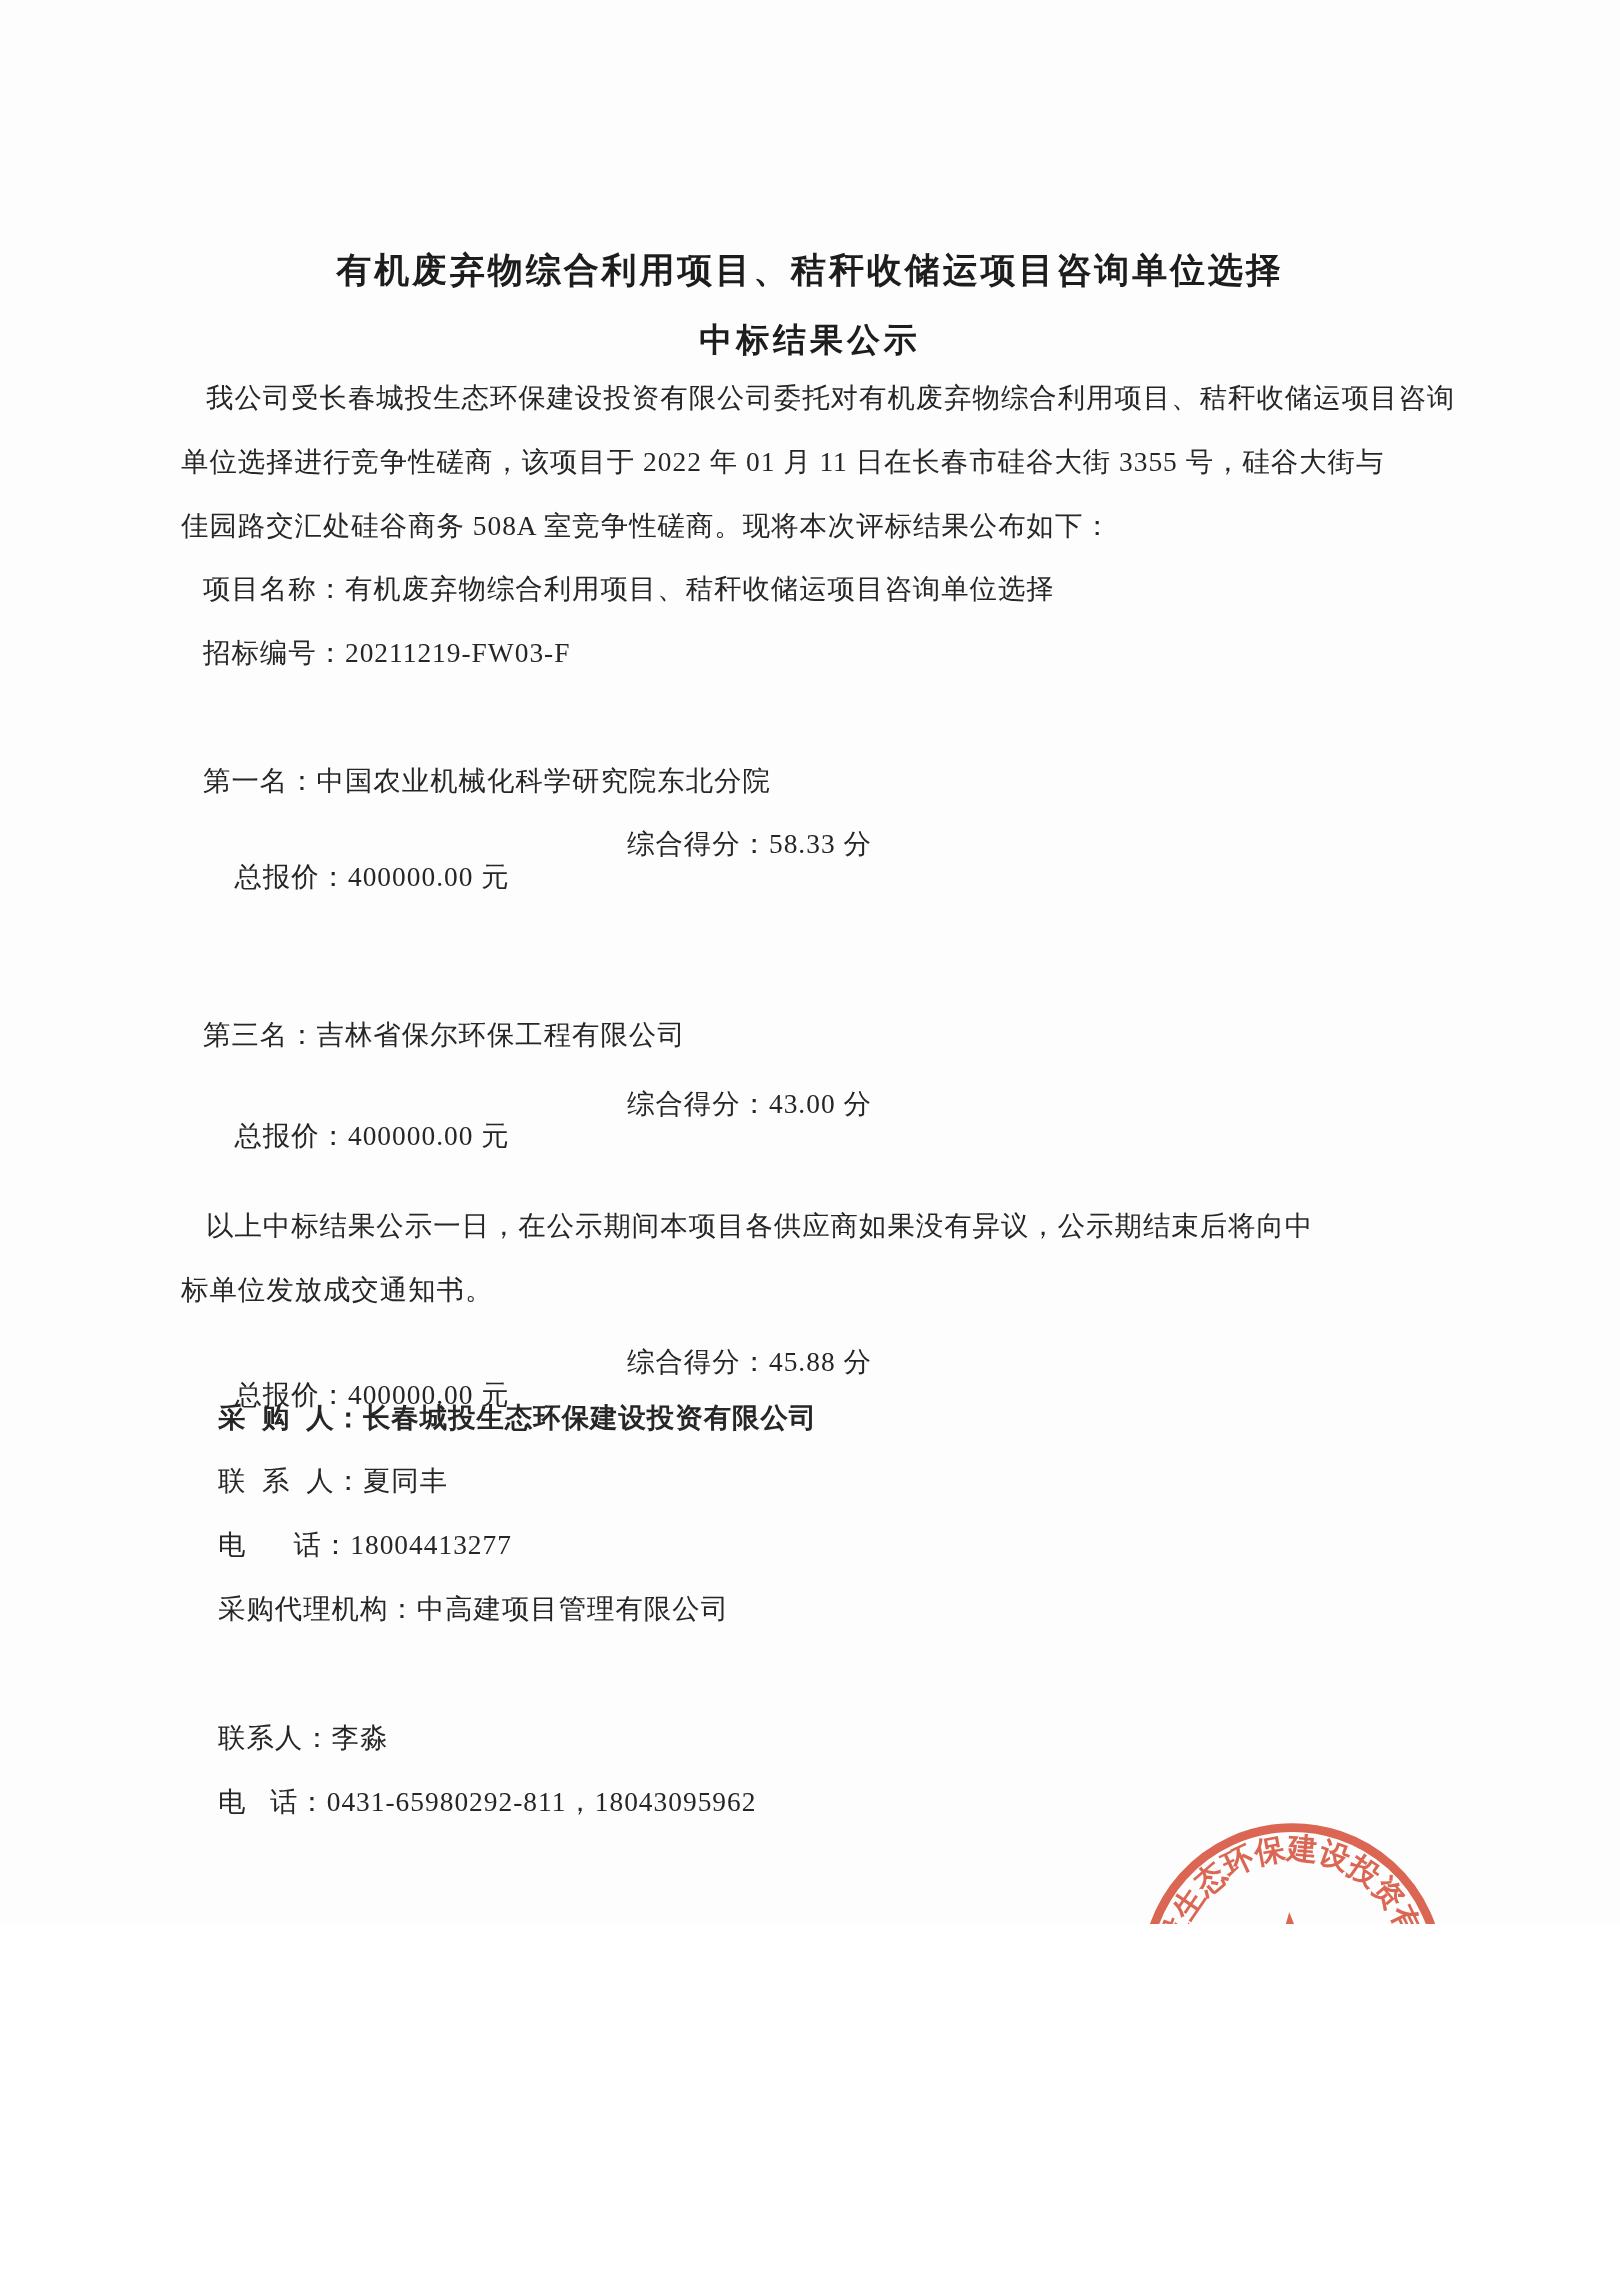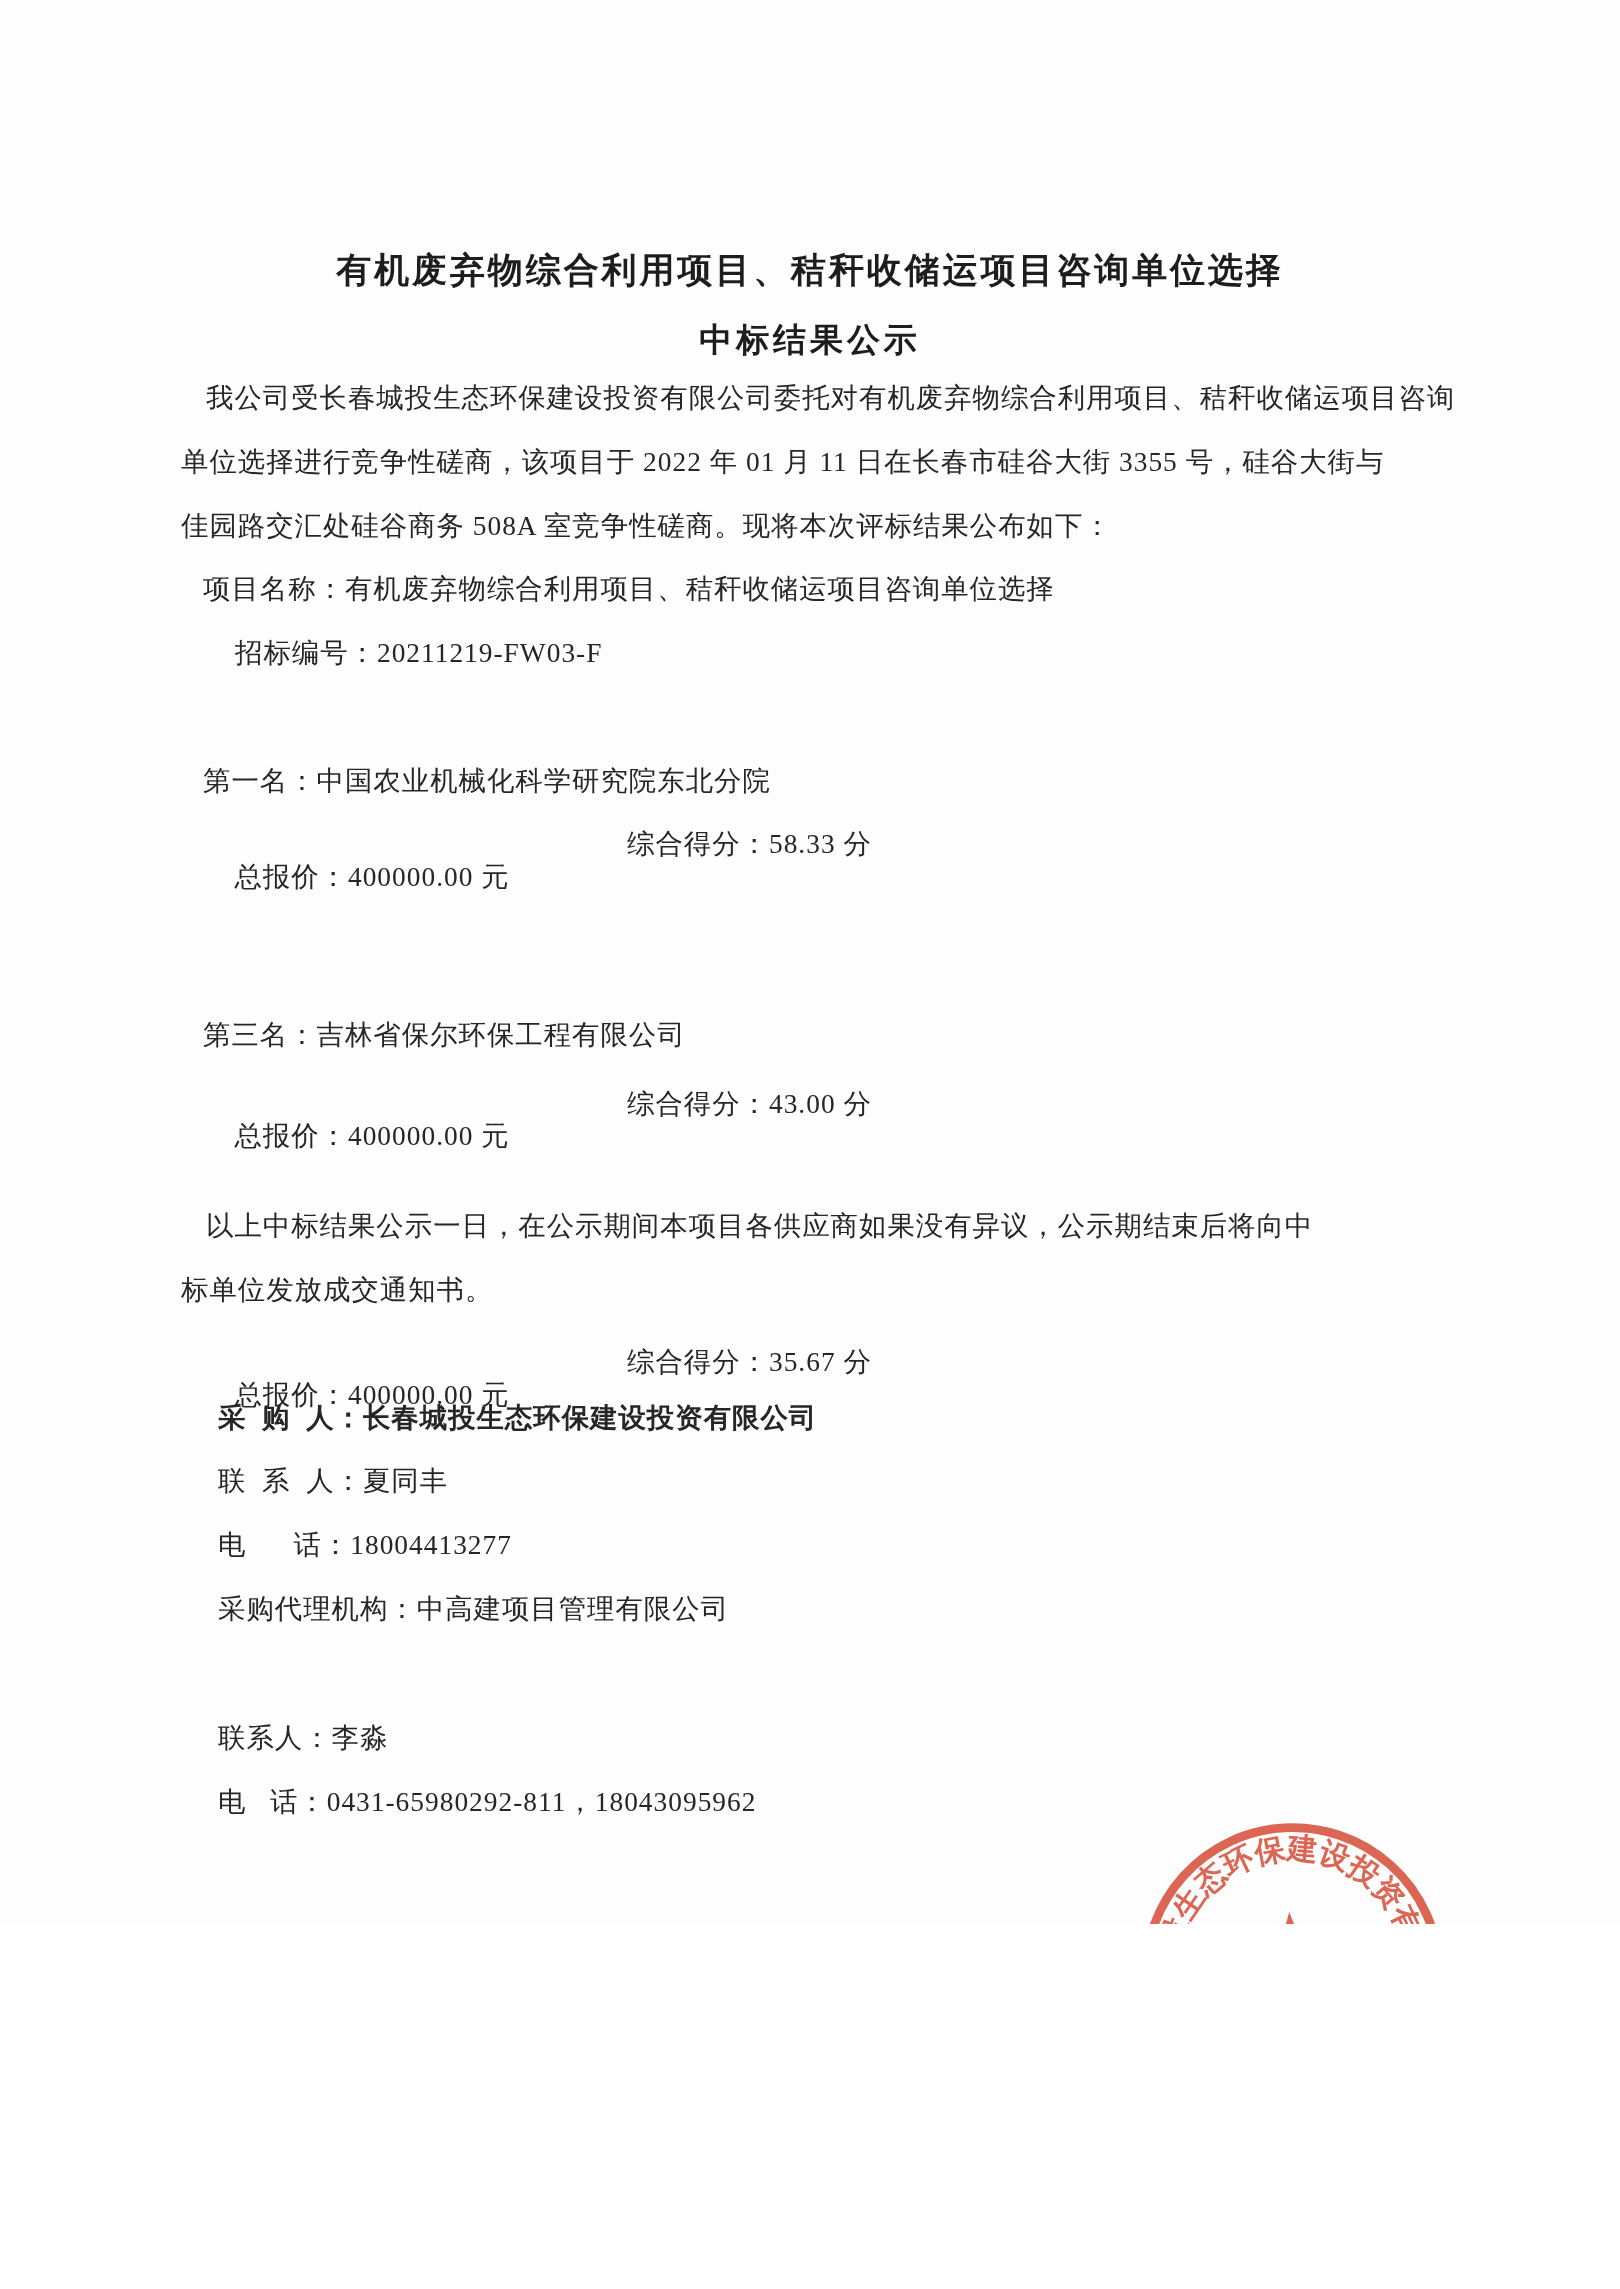--- a/index.html
+++ b/index.html
@@ -61,37 +61,37 @@
 <div class="page">
 
   <div class="title title-main">有机废弃物综合利用项目、秸秆收储运项目咨询单位选择</div>
   <div class="title title-sub">中标结果公示</div>
 
   <div class="line" style="top:382px; left:206px;">我公司受长春城投生态环保建设投资有限公司委托对有机废弃物综合利用项目、秸秆收储运项目咨询</div>
   <div class="line" style="top:446px; left:181px;">单位选择进行竞争性磋商，该项目于 2022 年 01 月 11 日在长春市硅谷大街 3355 号，硅谷大街与</div>
   <div class="line" style="top:510px; left:181px;">佳园路交汇处硅谷商务 508A 室竞争性磋商。现将本次评标结果公布如下：</div>
 
   <div class="line" style="top:573px; left:203px;">项目名称：有机废弃物综合利用项目、秸秆收储运项目咨询单位选择</div>
-  <div class="line" style="top:637px; left:203px;margin-left:32px;">招标编号：20211219-FW03-F</div>
+  <div class="line" style="top:637px; left:203px;">招标编号：20211219-FW03-F</div>
 
   <div class="line" style="top:765px; left:203px;">第一名：中国农业机械化科学研究院东北分院</div>
   <div class="line result-line" style="top:828px; left:203px; width:882px;">
     <span>总报价：400000.00 元</span>
     <span class="score-col">综合得分：58.33 分</span>
   </div>
 
   <div class="line result-line" style="top:956px; left:203px; width:882px;">
     <span>总报价：400000.00 元</span>
     <span class="score-col">综合得分：43.00 分</span>
   </div>
 
   <div class="line" style="top:1019px; left:203px;">第三名：吉林省保尔环保工程有限公司</div>
   <div class="line result-line" style="top:1083px; left:203px; width:882px;">
     <span>总报价：400000.00 元</span>
-    <span class="score-col">综合得分：35.67 分</span>
+    <span class="score-col">综合得分：45.88 分</span>
   </div>
 
   <div class="line" style="top:1210px; left:206px;">以上中标结果公示一日，在公示期间本项目各供应商如果没有异议，公示期结束后将向中</div>
   <div class="line" style="top:1274px; left:181px;">标单位发放成交通知书。</div>
 
   <div class="line" style="top:1402px; left:218px;font-weight:bold;">采  购  人：长春城投生态环保建设投资有限公司</div>
   <div class="line" style="top:1465px; left:218px;">联  系  人：夏同丰</div>
   <div class="line" style="top:1529px; left:218px;">电      话：18004413277</div>
   <div class="line" style="top:1593px; left:218px;">采购代理机构：中高建项目管理有限公司</div>
   <div class="line" style="top:1722px; left:218px;">联系人：李淼</div>

